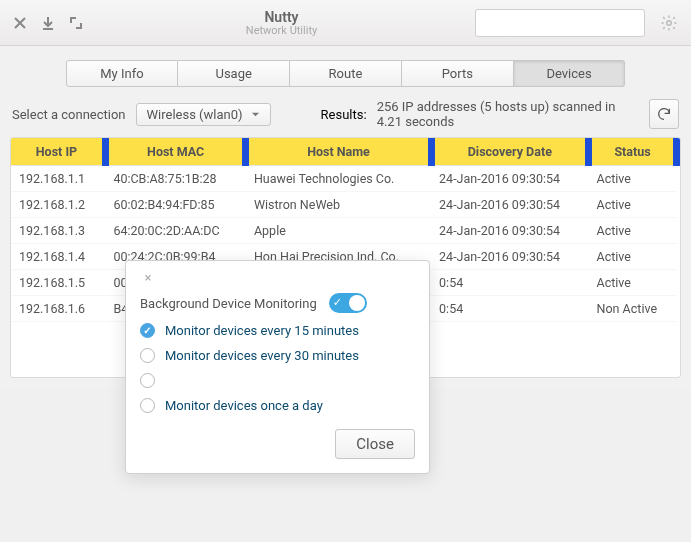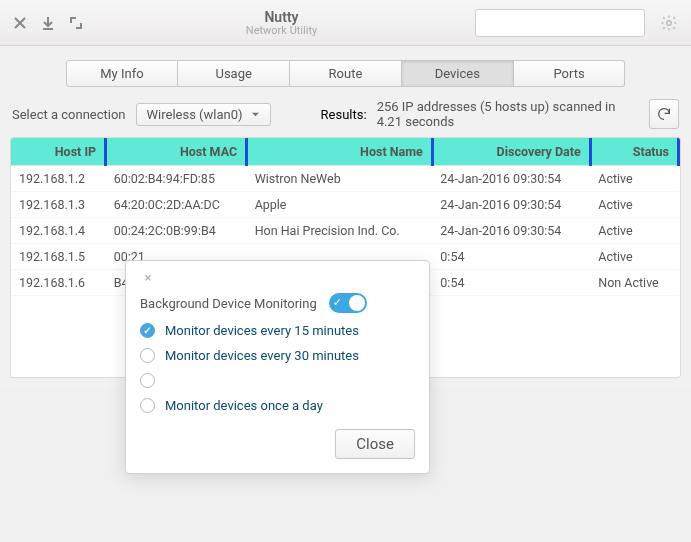--- a/index.html
+++ b/index.html
@@ -100,26 +100,26 @@
   margin:0 10px 10px;
   border:1px solid #dadada;
   border-radius:3px;
   background:#fff;
   flex:1;
   overflow:hidden;
   position:relative;
 }
 table{width:100%;border-collapse:collapse;font-size:12.5px;color:#555;}
 thead th{
-  text-align:right;
+  text-align:center;
   font-weight:700;
   padding:6px 8px;
   border-bottom:1px solid #e4e4e4;
-  border-right:3px solid #1d4ed8;
-  background:#5eead4;
+  border-right:7px solid #1d4ed8;
+  background:#fde047;
   color:#555;
 }
 tbody td{
   padding:5px 8px;
   border-bottom:1px solid #f6f6f6;
 }
 .popover{
   position:absolute;
   left:125px;
   top:260px;
@@ -192,22 +192,22 @@
           <circle cx="12" cy="12" r="3"></circle>
           <path d="M12 2v3M12 19v3M4.2 4.2l2.1 2.1M17.7 17.7l2.1 2.1M2 12h3M19 12h3M4.2 19.8l2.1-2.1M17.7 6.3l2.1-2.1"></path>
         </svg>
     </div>
   </div>
 
   <div class="tabs">
       <div class="tab">My Info</div>
       <div class="tab">Usage</div>
       <div class="tab">Route</div>
+      <div class="tab">Ports</div>
       <div class="tab active">Devices</div>
-      <div class="tab">Ports</div>
     </div>
 
   <div class="toolbar">
     <span>Select a connection</span>
     <div class="dropdown">
       <span>Wireless (wlan0)</span>
       <svg viewBox="0 0 10 10">
           <path d="M1 3 L5 7 L9 3 Z"></path>
         </svg>
     </div>
@@ -227,20 +227,27 @@
           <tr>
             <th>Host IP</th>
             <th>Host MAC</th>
             <th>Host Name</th>
             <th>Discovery Date</th>
             <th>Status</th>
           </tr>
         </thead>
       <tbody>
           <tr>
+            <td>192.168.1.1</td>
+            <td>40:CB:A8:75:1B:28</td>
+            <td>Huawei Technologies Co.</td>
+            <td>24-Jan-2016 09:30:54</td>
+            <td>Active</td>
+          </tr>
+          <tr>
             <td>192.168.1.2</td>
             <td>60:02:B4:94:FD:85</td>
             <td>Wistron NeWeb</td>
             <td>24-Jan-2016 09:30:54</td>
             <td>Active</td>
           </tr>
           <tr>
             <td>192.168.1.3</td>
             <td>64:20:0C:2D:AA:DC</td>
             <td>Apple</td>

